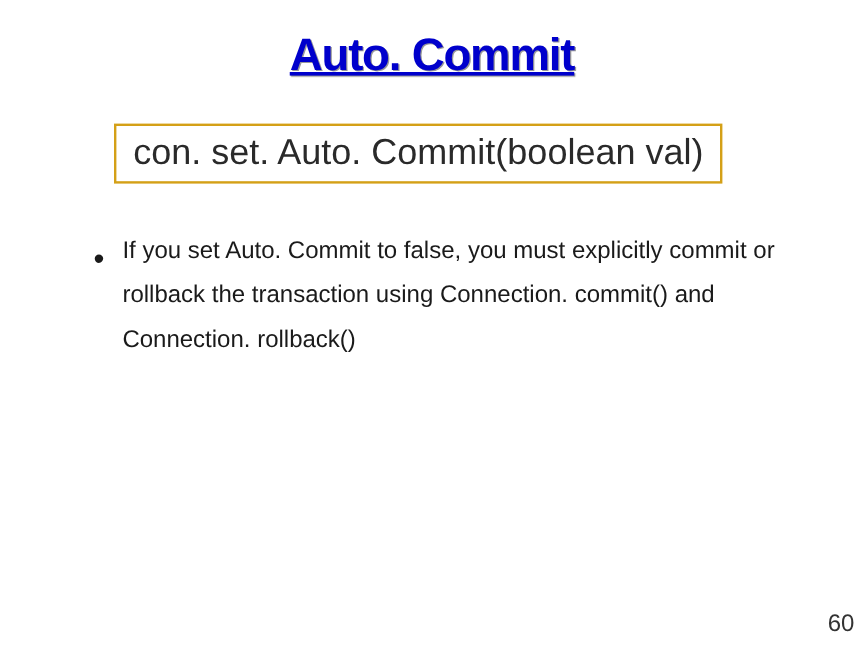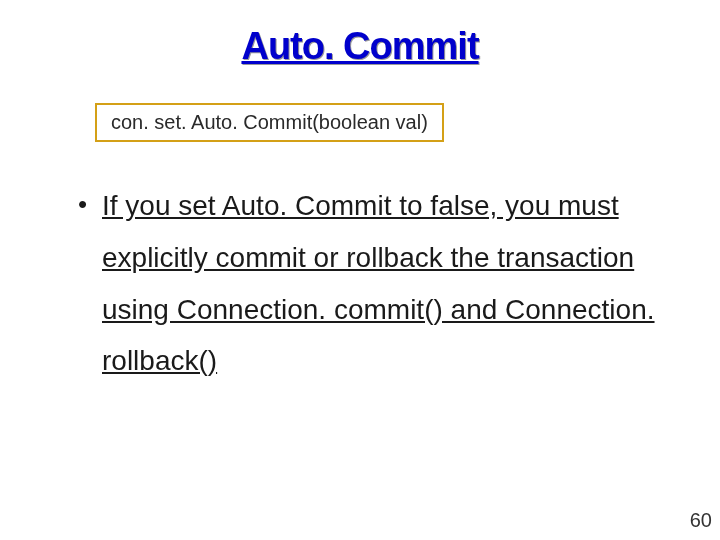--- a/index.html
+++ b/index.html
@@ -31,35 +31,34 @@
       margin-bottom: 35px;
       text-shadow: 1px 1px 0 #999;
       letter-spacing: -1px;
     }
     .code-box {
       border: 2px solid #d4a017;
       padding: 6px 14px;
       margin-left: 45px;
       margin-bottom: 38px;
       display: inline-block;
-      font-size: 20px;
+      font-size: 30px;
       color: #2a2a2a;
       font-family: "Comic Sans MS", cursive, sans-serif;
     }
     .bullet-list {
       list-style: none;
       padding-left: 28px;
     }
     .bullet-item {
       position: relative;
-      font-size: 28px;
+      font-size: 20px;
       color: #1a1a1a;
       line-height: 1.85;
       padding-left: 24px;
-      text-decoration: underline;
     }
     .bullet-item::before {
       content: "•";
       position: absolute;
       left: 0;
       top: 0;
       font-size: 26px;
     }
     .page-number {
       position: absolute;

